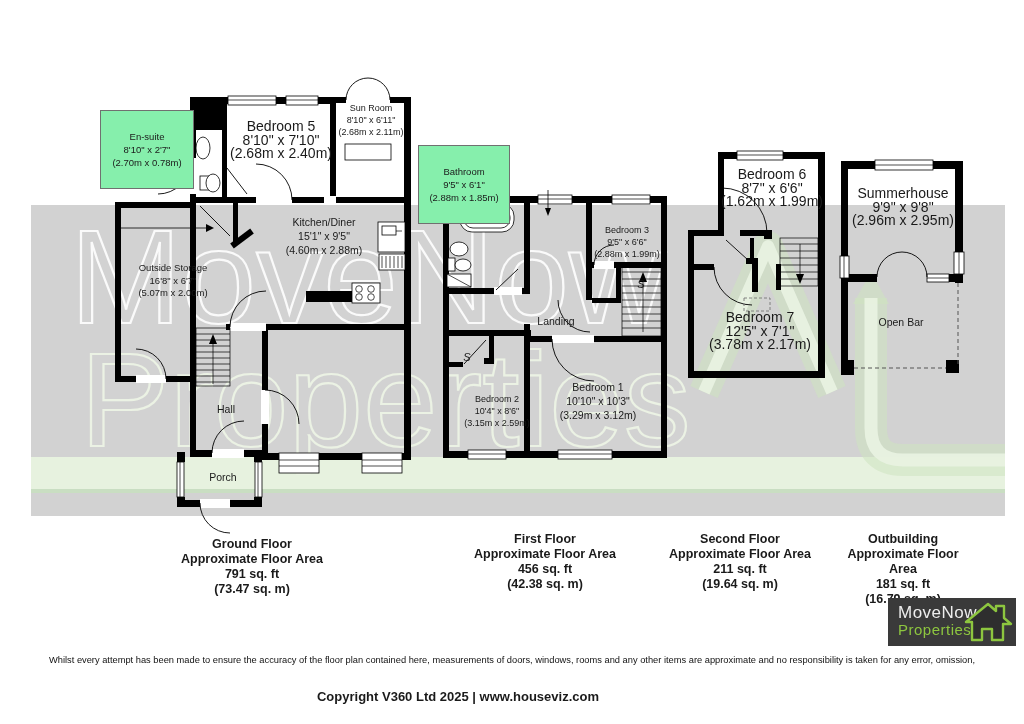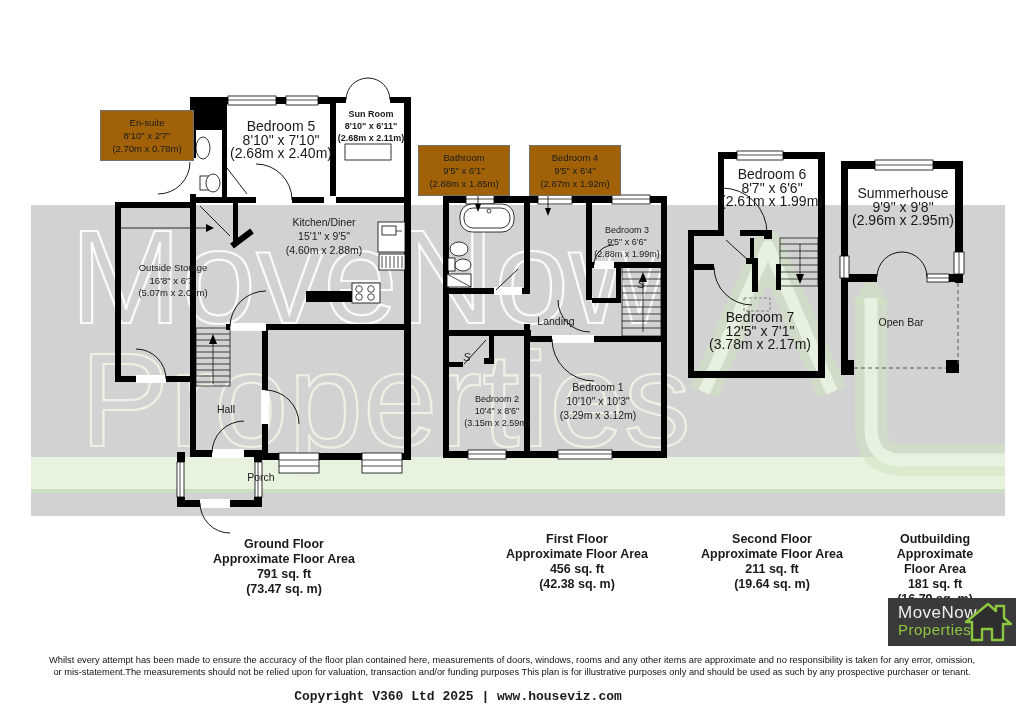--- a/index.html
+++ b/index.html
@@ -8,30 +8,30 @@
   .band{position:absolute;left:31px;width:974px;}
   #band-gray1{top:205px;height:252px;background:#d2d2d2;}
   #band-green{top:457px;height:32px;background:#e7f2df;border-bottom:4px solid #c9dec2;}
   #band-gray2{top:493px;height:23px;background:#d2d2d2;}
   svg.plan{position:absolute;left:0;top:0;z-index:2;}
   .lbl{position:absolute;transform:translate(-50%,-50%);text-align:center;z-index:3;
        font-size:14px;line-height:13.5px;white-space:nowrap;}
   .lbl.lg{font-size:10.5px;line-height:14px;}
   .lbl.sm{font-size:9px;line-height:12px;}
   .lbl.ms{font-size:9.5px;line-height:12.5px;}
-  .box{position:absolute;background:#a16207;border:1px solid #707070;text-align:center;
-       font-size:9.5px;line-height:13px;padding:5px 3px;z-index:3;}
+  .box{position:absolute;background:#86efac;border:1px solid #707070;text-align:center;
+       font-size:9.5px;line-height:13px;padding:19px 3px;z-index:3;}
   .s-lbl{position:absolute;transform:translate(-50%,-50%);font-style:italic;
          font-size:11px;z-index:3;}
   .floor-footer{position:absolute;transform:translateX(-50%);text-align:center;
-         font-weight:bold;font-size:12.5px;line-height:15px;z-index:3;margin-left:32px;}
+         font-weight:bold;font-size:12.5px;line-height:15px;z-index:3;}
   #disclaimer{position:absolute;left:0;top:654px;width:1024px;text-align:center;
          font-size:9.3px;line-height:12px;color:#111;z-index:3;}
   #copyright{position:absolute;left:0;top:689px;width:916px;text-align:center;
-         font-weight:bold;font-size:13px;z-index:3;font-family:Liberation Mono, monospace;}
+         font-weight:bold;font-size:13px;z-index:3;}
   #logo{position:absolute;left:888px;top:598px;width:128px;height:48px;background:#3a3a3a;z-index:4;}
   #logo .l1{position:absolute;left:10px;top:5px;font-size:17px;color:#ededed;letter-spacing:.5px;}
   #logo .l2{position:absolute;left:10px;top:23px;font-size:15px;color:#8dc63f;letter-spacing:.5px;}
   #logo svg{position:absolute;right:2px;top:2px;}
 </style>
 </head>
 <body>
 
 <div id="stage">
 
@@ -279,51 +279,46 @@
   <div class="box" style="left:100px;top:110px;width:86px;">
     <div>En-suite</div>
     <div>8'10" x 2'7"</div>
     <div>(2.70m x 0.78m)</div>
   </div>
   <div class="lbl" style="left:281px;top:140px;">
     <div>Bedroom 5</div>
     <div>8'10" x 7'10"</div>
     <div>(2.68m x 2.40m)</div>
   </div>
-  <div class="lbl sm" style="left:371px;top:126px;font-weight:bold;">
+  <div class="lbl sm" style="left:371px;top:120px;">
     <div>Sun Room</div>
     <div>8'10" x 6'11"</div>
     <div>(2.68m x 2.11m)</div>
   </div>
   <div class="lbl ms" style="left:157px;top:281px;padding-left:32px;">
     <div>Outside Storage</div>
     <div>16'8" x 6'7"</div>
     <div>(5.07m x 2.00m)</div>
   </div>
   <div class="lbl lg" style="left:324px;top:236px;">
     <div>Kitchen/Diner</div>
     <div>15'1" x 9'5"</div>
     <div>(4.60m x 2.88m)</div>
   </div>
   <div class="lbl lg" style="left:226px;top:409px;">
     <div>Hall</div>
   </div>
-  <div class="lbl lg" style="left:223px;top:477px;margin-left:38px;">
+  <div class="lbl lg" style="left:223px;top:477px;">
     <div>Porch</div>
   </div>
 
   <div class="box" style="left:418px;top:145px;width:84px;">
     <div>Bathroom</div>
     <div>9'5" x 6'1"</div>
     <div>(2.88m x 1.85m)</div>
-  </div>
-  <div class="box" style="left:529px;top:145px;width:84px;">
-    <div>Bedroom 4</div>
-    <div>9'5" x 6'4"</div>
-    <div>(2.87m x 1.92m)</div>
   </div>
   <div class="lbl sm" style="left:627px;top:242px;">
     <div>Bedroom 3</div>
     <div>9'5" x 6'6"</div>
     <div>(2.88m x 1.99m)</div>
   </div>
   <div class="lbl lg" style="left:556px;top:321px;">
     <div>Landing</div>
   </div>
   <div class="s-lbl" style="left:641px;top:284px;">S</div>
@@ -335,21 +330,21 @@
   </div>
   <div class="lbl lg" style="left:598px;top:401px;">
     <div>Bedroom 1</div>
     <div>10'10" x 10'3"</div>
     <div>(3.29m x 3.12m)</div>
   </div>
 
   <div class="lbl" style="left:772px;top:188px;">
     <div>Bedroom 6</div>
     <div>8'7" x 6'6"</div>
-    <div>(2.61m x 1.99m)</div>
+    <div>(1.62m x 1.99m)</div>
   </div>
   <div class="lbl" style="left:760px;top:331px;">
     <div>Bedroom 7</div>
     <div>12'5" x 7'1"</div>
     <div>(3.78m x 2.17m)</div>
   </div>
 
   <div class="lbl" style="left:903px;top:207px;">
     <div>Summerhouse</div>
     <div>9'9" x 9'8"</div>
@@ -379,21 +374,20 @@
   </div>
   <div class="floor-footer" style="left:903px;top:532px;">
     <div>Outbuilding</div>
     <div>Approximate Floor Area</div>
     <div>181 sq. ft</div>
     <div>(16.79 sq. m)</div>
   </div>
 
   <div id="disclaimer">
     <div>Whilst every attempt has been made to ensure the accuracy of the floor plan contained here, measurements of doors, windows, rooms and any other items are approximate and no responsibility is taken for any error, omission,</div>
-    <div>or mis-statement.The measurements should not be relied upon for valuation, transaction and/or funding purposes This plan is for illustrative purposes only and should be used as such by any prospective purchaser or tenant.</div>
   </div>
   <div id="copyright">Copyright V360 Ltd 2025 | www.houseviz.com</div>
 
   <div id="logo">
     <span class="l1">MoveNow</span>
     <span class="l2">Properties</span>
     <svg width="50" height="44" viewBox="0 0 50 44">
       <path d="M 8,40 L 8,22 L 2,22 L 24,4 L 32,11 L 32,6 L 40,6 L 40,18 L 47,24 L 39,24 L 39,40 L 28,40 L 28,29 L 18,29 L 18,40 Z" fill="#2e2e2e" stroke="#8dc63f" stroke-width="2.4" stroke-linejoin="round"></path>
     </svg>
   </div>

